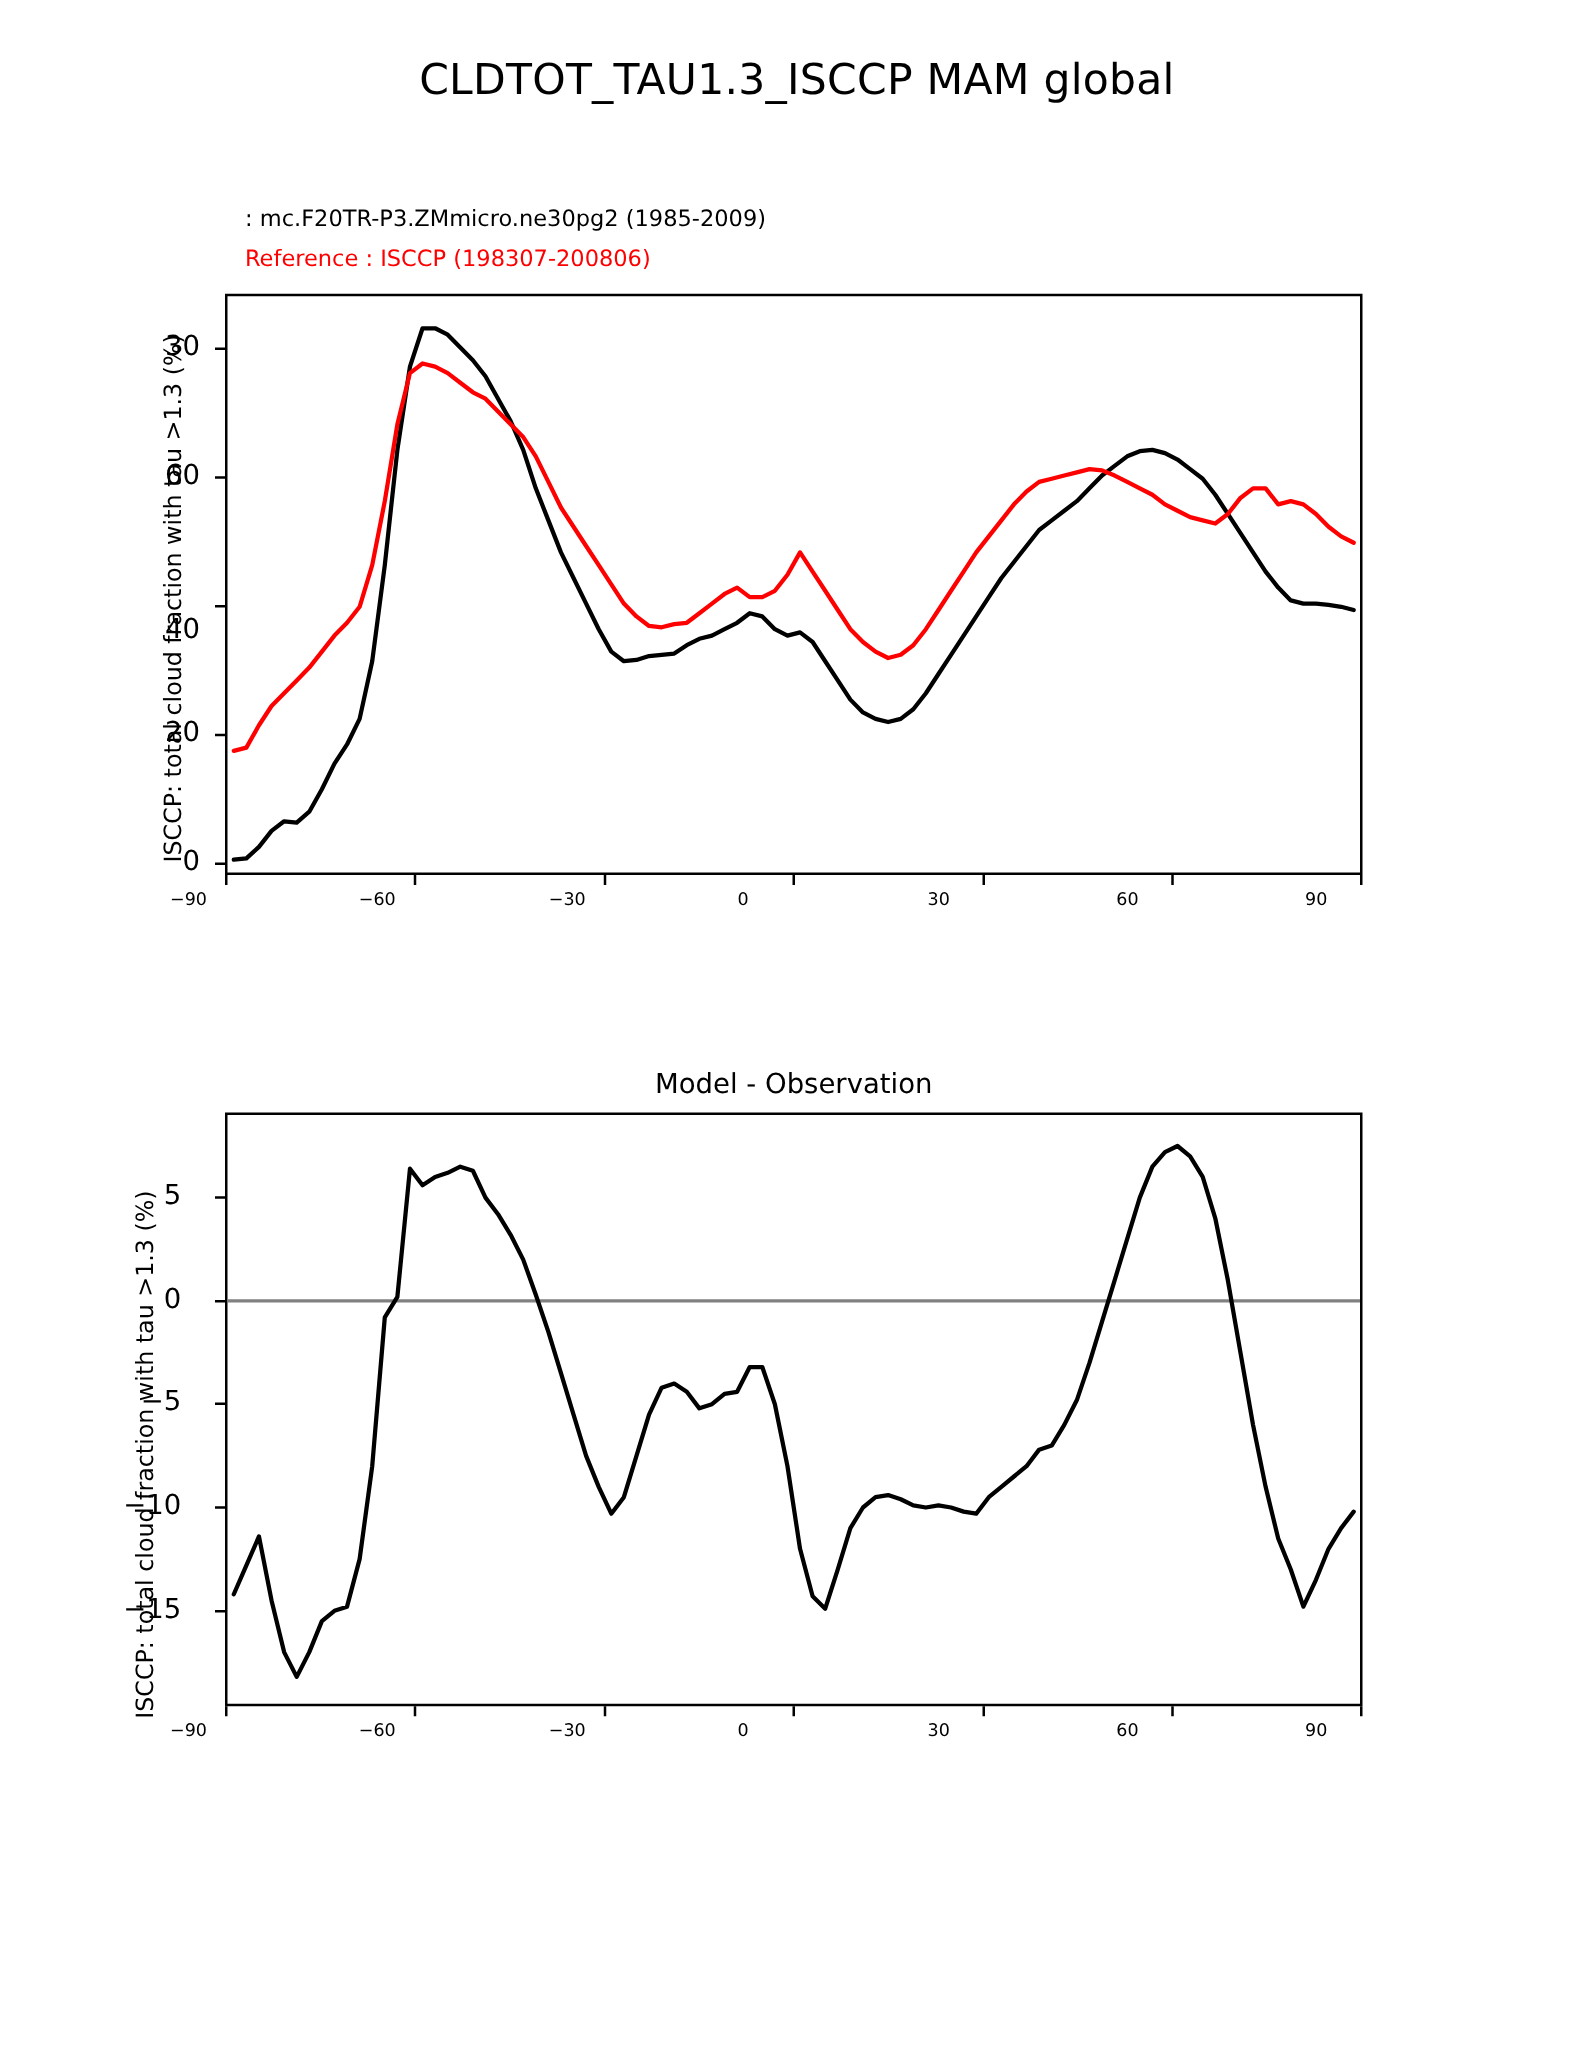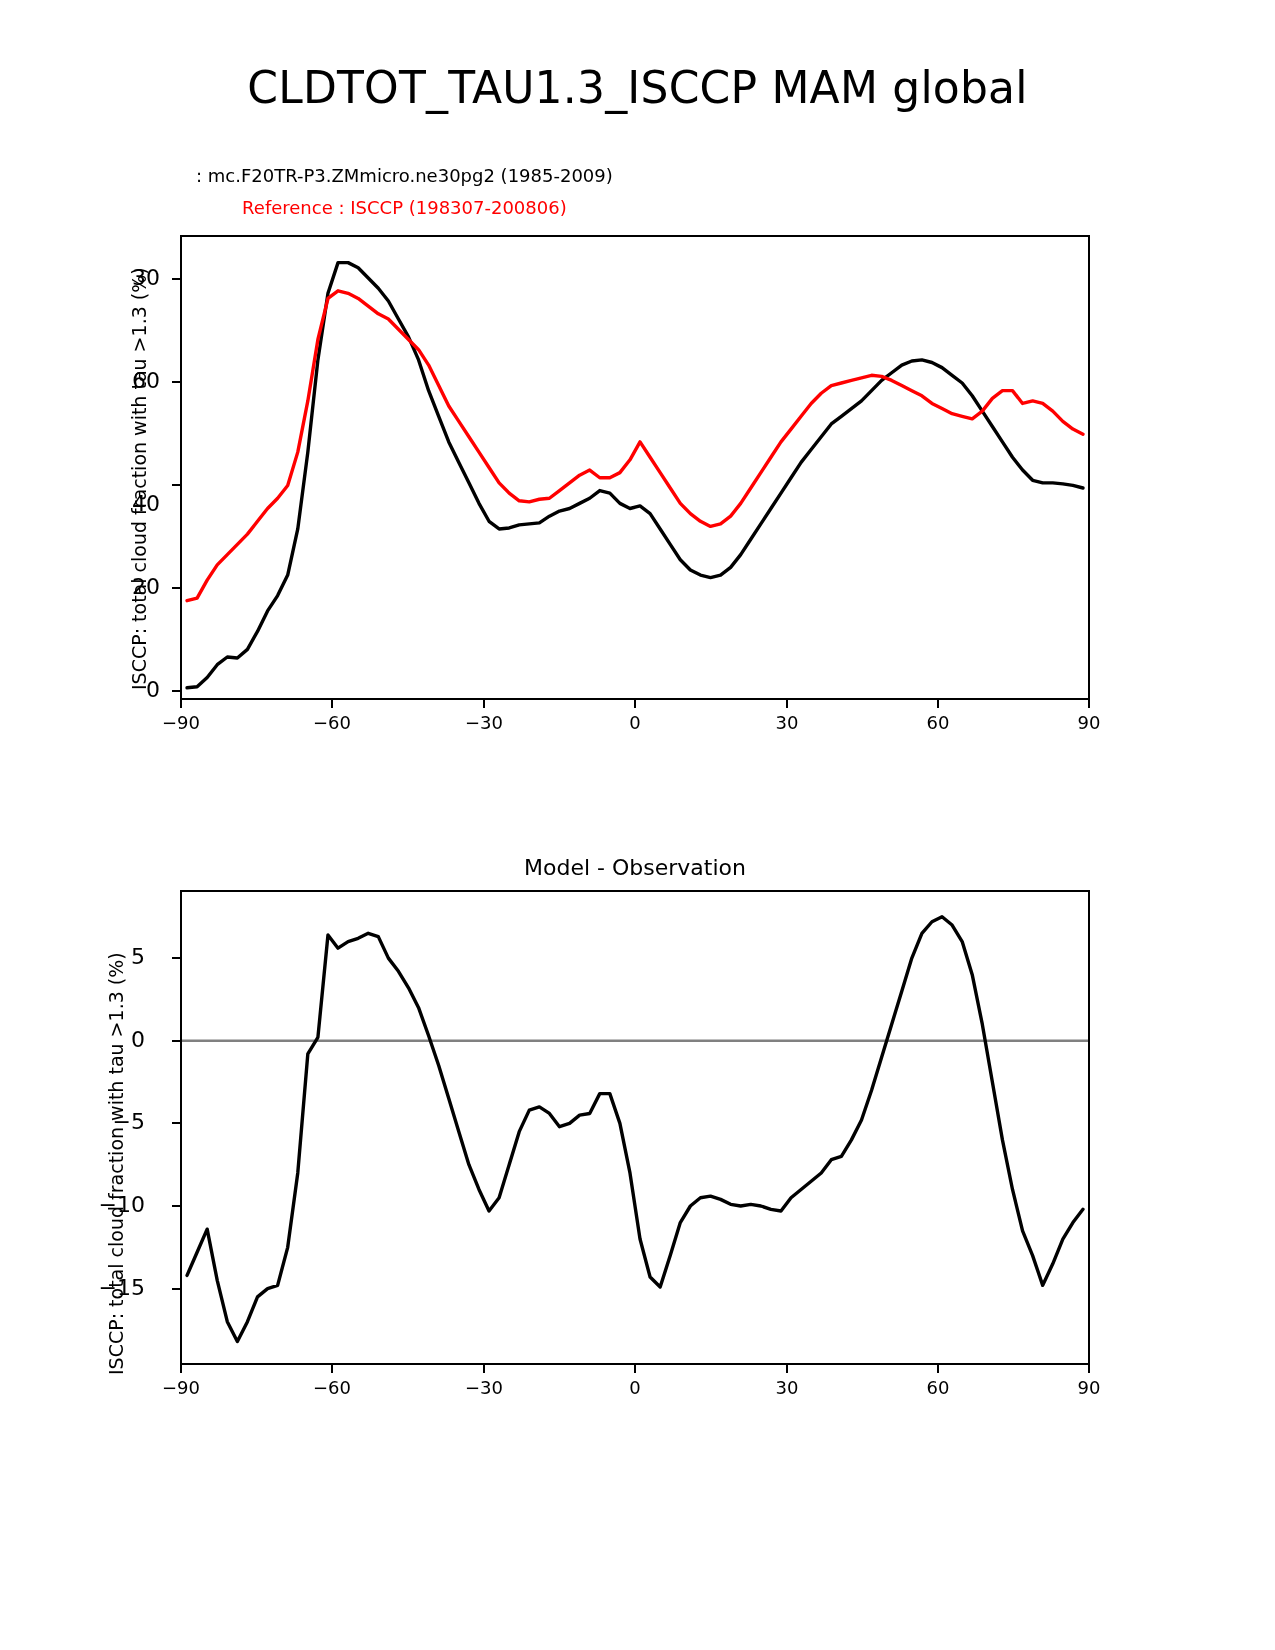--- a/index.html
+++ b/index.html
@@ -16,36 +16,36 @@
     overflow: hidden;
   }
   .page {
     position: relative;
     width: 1275px;
     height: 1650px;
   }
   #main-title {
     position: absolute;
     left: 0;
-    top: 62px;
+    top: 44px;
     width: 1275px;
     text-align: center;
-    font-size: 44px;
+    font-size: 34px;
     letter-spacing: 0.2px;
     color: #000;
   }
   .legend-block {
     position: absolute;
     left: 196px;
     top: 160px;
     font-size: 18px;
     line-height: 32px;
   }
   .legend-model { color: #000000; }
-  .legend-ref { color: #ff0000; text-align: center; }
+  .legend-ref { color: #ff0000; }
 
   
   #panel-top {
     position: absolute;
     left: 180px;
     top: 235px;
     width: 910px;
     height: 465px;
     border: 2px solid #000;
     box-sizing: border-box;
@@ -70,22 +70,21 @@
   }
 
   .ytick {
     position: absolute;
     text-align: right;
     font-size: 22px;
     width: 60px;
   }
   .xtick {
     position: absolute;
-    text-align: center;
-    font-size: 18px;
+    font-size: 14px;
     width: 90px;
   }
   .tickmark {
     position: absolute;
     background: #000;
   }
 
   
   #subtitle-bottom {
     position: absolute;

